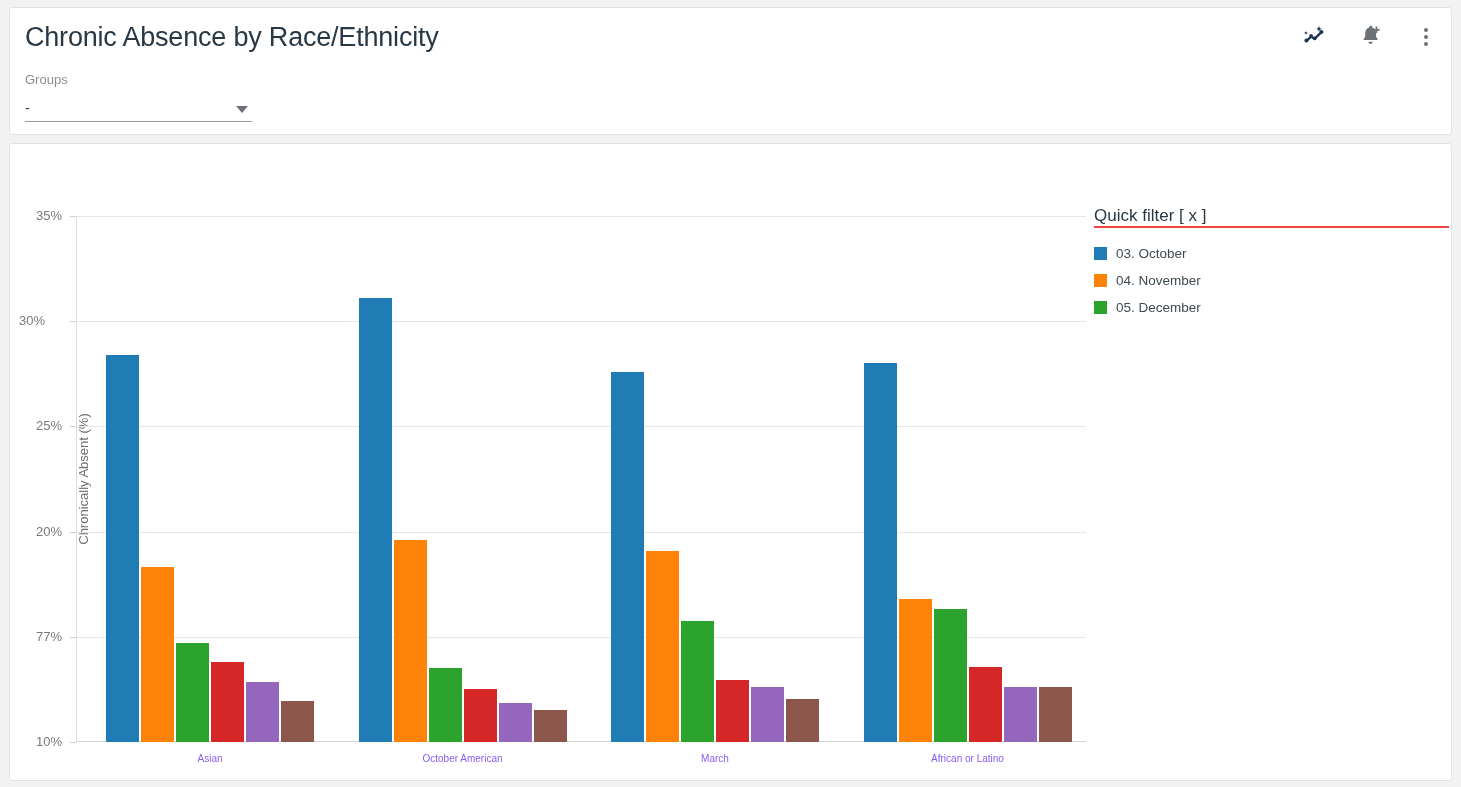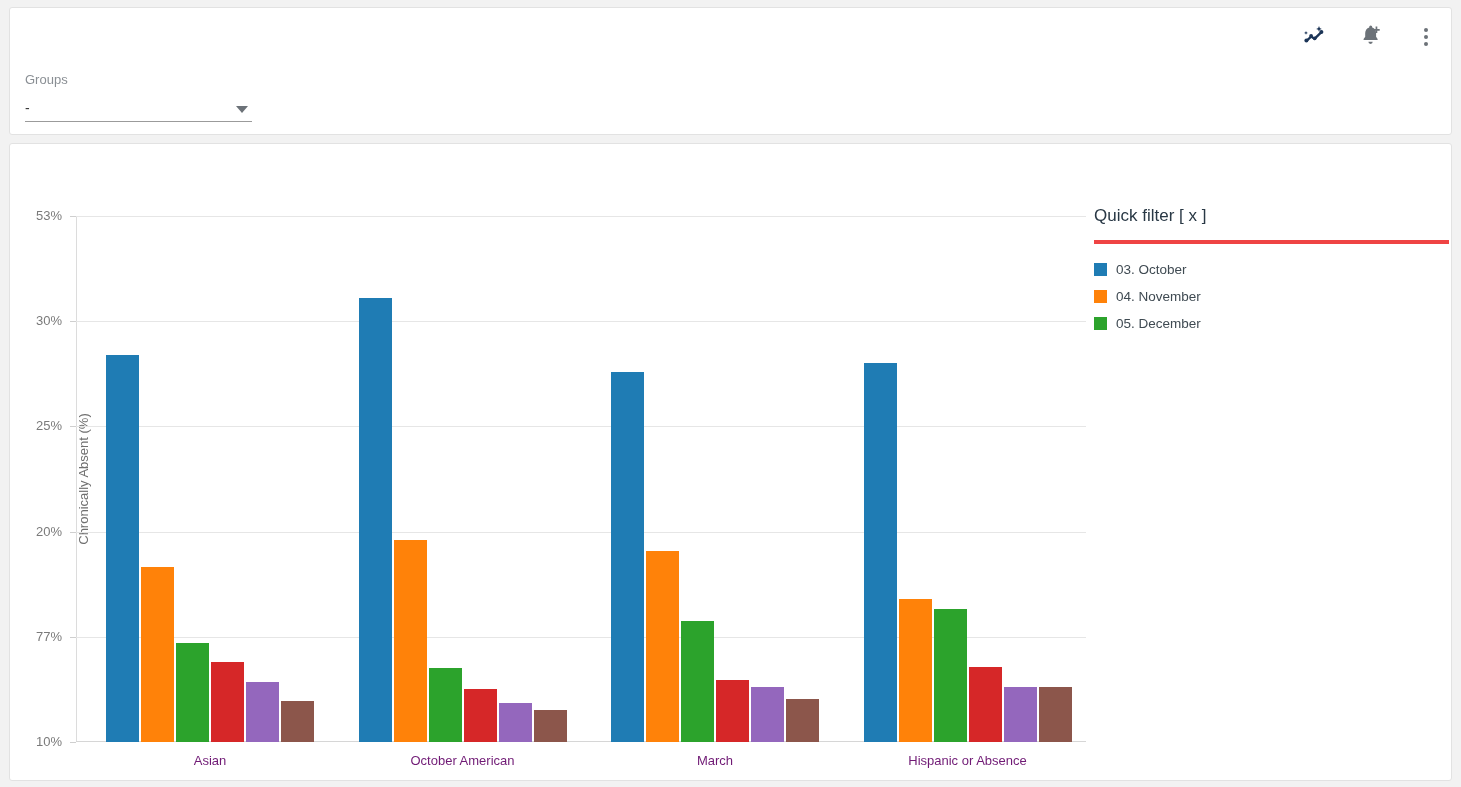--- a/index.html
+++ b/index.html
@@ -124,36 +124,35 @@
   .bars-layer { position: absolute; left: 0; top: 0; width: 100%; height: 100%; }
   .bar {
     position: absolute;
     bottom: 0;
     width: 33px;
   }
   .cat-label {
     position: absolute;
     top: 100%;
     margin-top: 11px;
-    font-size: 13px; color: #701a75;
+    font-size: 10px; color: #8b5cf6;
     text-align: center;
     white-space: nowrap;
     transform: translateX(-50%);
   }
 
   
   .legend {
     position: absolute;
     left: 1084px; top: 62px;
     width: 355px;
   }
   .legend-title {
     font-size: 17px; color: #293845;
-    padding-bottom: 14px;
-    border-bottom: 4px solid #ef4444;
+    border-bottom: 2px solid #ef4444;
     white-space: nowrap;
   }
   .legend-items { padding-top: 12px; }
   .legend-item {
     display: flex; align-items: center;
     height: 27px;
     cursor: pointer;
   }
   .legend-swatch {
     width: 13px; height: 13px;
@@ -165,20 +164,21 @@
     white-space: nowrap;
   }
 </style>
 </head>
 <body>
 
 <div class="page">
 
   <div class="header-card">
 
+    <div class="chart-title">Chronic Absence by Race/Ethnicity</div>
 
     <div class="toolbar">
       <button class="tool-btn">
         <span>
           <svg width="24" height="24" viewBox="0 0 24 24">
             <g fill="#1c3557">
               <path d="M4.2 15.6 L9 11.2 L12.4 13.3 L18.6 7.2 L20.2 8.9 L12.8 16.2 L9.3 14.0 L5.6 17.4 Z"></path>
               <circle cx="4.4" cy="16.4" r="2.0"></circle>
               <circle cx="9.1" cy="12.0" r="1.9"></circle>
               <circle cx="12.7" cy="14.3" r="1.9"></circle>
@@ -236,23 +236,23 @@
         </div>
       <div id="ytick-layer">
           <div class="ytick-label" style="top: 526px;">10%</div>
           <div class="tick-mark" style="top: 526px;"></div>
           <div class="ytick-label" style="top: 420.8px;">77%</div>
           <div class="tick-mark" style="top: 420.8px;"></div>
           <div class="ytick-label" style="top: 315.6px;">20%</div>
           <div class="tick-mark" style="top: 315.6px;"></div>
           <div class="ytick-label" style="top: 210.4px;">25%</div>
           <div class="tick-mark" style="top: 210.4px;"></div>
-          <div class="ytick-label" style="top: 105.2px;">30%</div>
+          <div class="ytick-label" style="top: 105.2px; text-align: center;">30%</div>
           <div class="tick-mark" style="top: 105.2px;"></div>
-          <div class="ytick-label" style="top: 0px;">53%</div>
+          <div class="ytick-label" style="top: 0px;">35%</div>
           <div class="tick-mark" style="top: 0px;"></div>
         </div>
       <div class="bars-layer" id="bars-layer">
           <div class="bar" title="Asian — 03. October: 28.4%" style="left: 30px; height: 387.136px; background: rgb(31, 124, 180);"></div>
           <div class="bar" title="Asian — 04. November: 18.3%" style="left: 65px; height: 174.632px; background: rgb(255, 130, 9);"></div>
           <div class="bar" title="Asian — 05. December: 14.7%" style="left: 100px; height: 98.888px; background: rgb(44, 163, 44);"></div>
           <div class="bar" title="Asian — 06. January: 13.8%" style="left: 135px; height: 79.952px; background: rgb(214, 39, 40);"></div>
           <div class="bar" title="Asian — 07. February: 12.85%" style="left: 170px; height: 59.964px; background: rgb(148, 103, 189);"></div>
           <div class="bar" title="Asian — 08. March: 11.95%" style="left: 205px; height: 41.028px; background: rgb(140, 86, 75);"></div>
           <div class="bar" title="African American — 03. October: 31.1%" style="left: 282.5px; height: 443.944px; background: rgb(31, 124, 180);"></div>
@@ -271,21 +271,21 @@
           <div class="bar" title="Hispanic or Latino — 04. November: 16.8%" style="left: 822.5px; height: 143.072px; background: rgb(255, 130, 9);"></div>
           <div class="bar" title="Hispanic or Latino — 05. December: 16.3%" style="left: 857.5px; height: 132.552px; background: rgb(44, 163, 44);"></div>
           <div class="bar" title="Hispanic or Latino — 06. January: 13.55%" style="left: 892.5px; height: 74.692px; background: rgb(214, 39, 40);"></div>
           <div class="bar" title="Hispanic or Latino — 07. February: 12.6%" style="left: 927.5px; height: 54.704px; background: rgb(148, 103, 189);"></div>
           <div class="bar" title="Hispanic or Latino — 08. March: 12.6%" style="left: 962.5px; height: 54.704px; background: rgb(140, 86, 75);"></div>
         </div>
       <div id="cat-layer">
           <div class="cat-label" style="left: 134px;">Asian</div>
           <div class="cat-label" style="left: 386.5px;">October American</div>
           <div class="cat-label" style="left: 639px;">March</div>
-          <div class="cat-label" style="left: 891.5px;">Hispanic or Absence</div>
+          <div class="cat-label" style="left: 891.5px;">African or Latino</div>
         </div>
     </div>
 
     <div class="legend">
       <div class="legend-title">Quick filter [ x ]</div>
       <div class="legend-items" id="legend-items">
           <div class="legend-item">
             <span class="legend-swatch" style="background: rgb(31, 124, 180);"></span>
             <span class="legend-text">03. October</span>
           </div>

